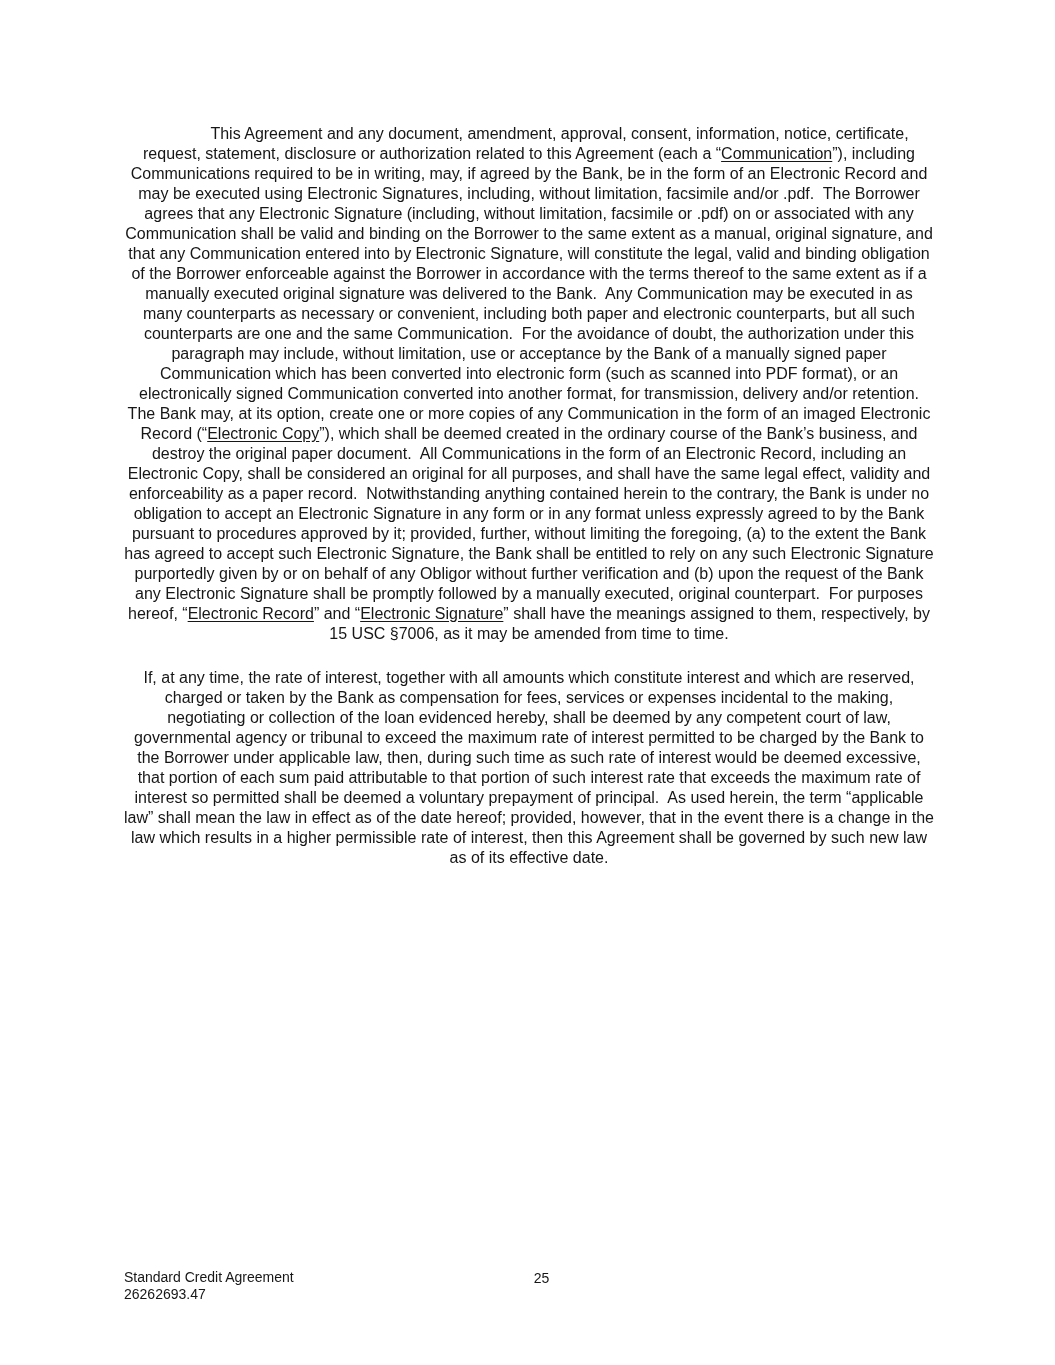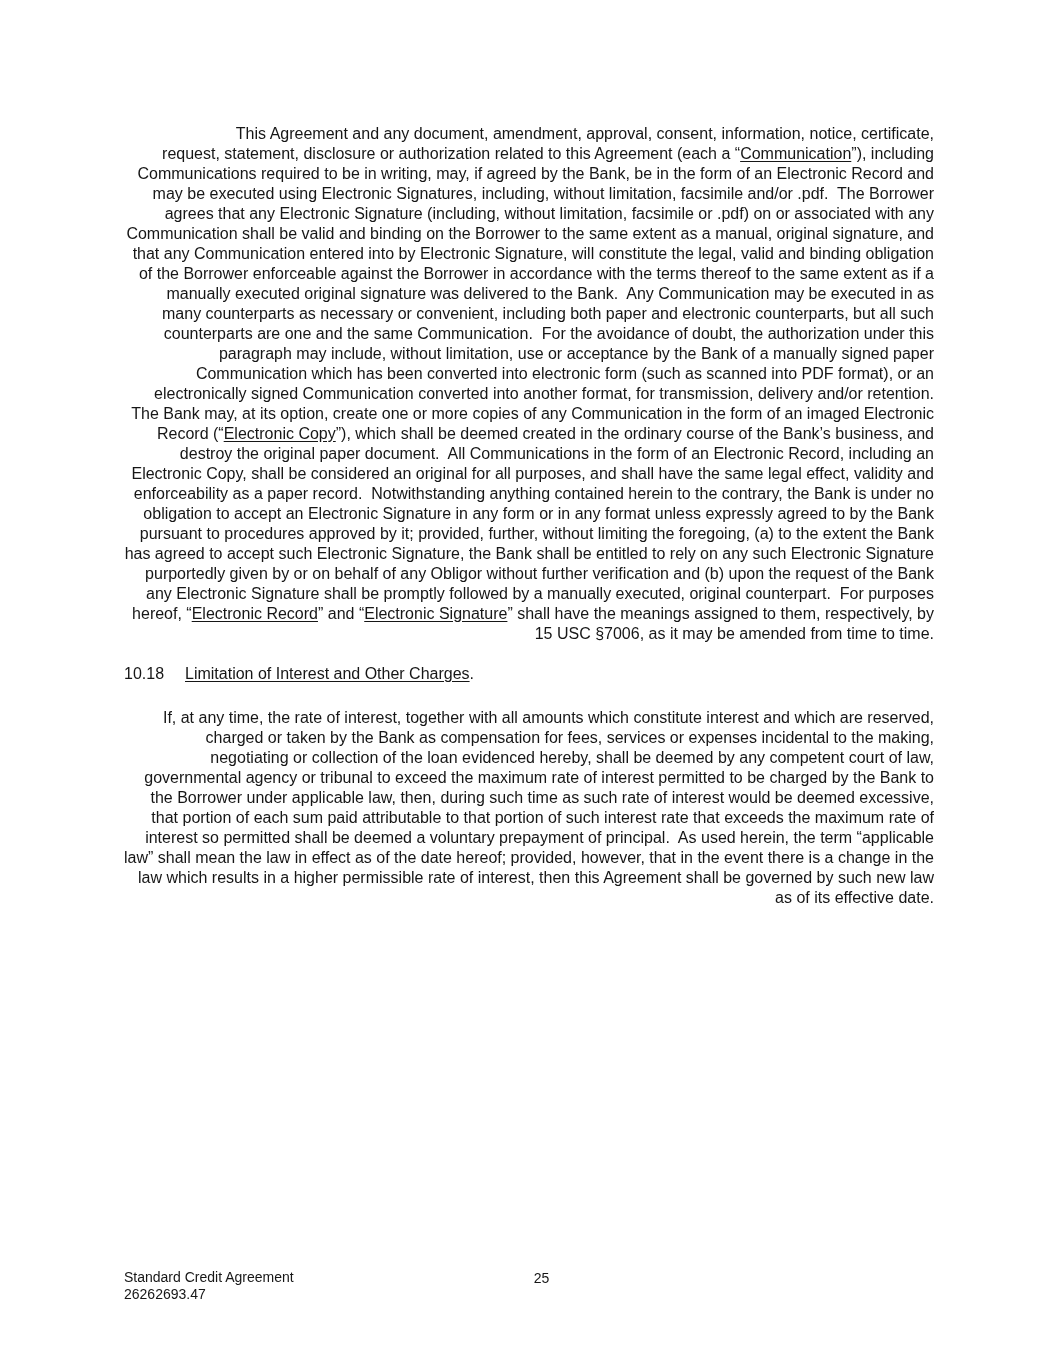--- a/index.html
+++ b/index.html
@@ -20,21 +20,21 @@
   .content {
     position: absolute;
     top: 124px;
     left: 124px;
     width: 810px;
     font-size: 16px;
     line-height: 20px;
   }
   p.body-text {
     white-space: pre-wrap;
-    text-align: right;
+    text-align: center;
   }
   p.indent-first { text-indent: 61px; }
   .u { text-decoration: underline; text-underline-offset: 2px; }
   .heading {
     margin-top: 20px;
     white-space: pre-wrap;
   }
   .sec-num { display: inline-block; width: 61px; text-indent: 0; }
   .para2 { margin-top: 24px; }
   .sig-note {
@@ -60,21 +60,20 @@
   }
 </style>
 </head>
 <body>
 
 <div class="page">
   <div class="content">
 
     <p class="body-text indent-first"><span>This Agreement and any document, amendment, approval, consent, information, notice, certificate, request, statement, disclosure or authorization related to this Agreement (each a “</span><span class="u">Communication</span><span>”), including Communications required to be in writing, may, if agreed by the Bank, be in the form of an Electronic Record and may be executed using Electronic Signatures, including, without limitation, facsimile and/or .pdf.  The Borrower agrees that any Electronic Signature (including, without limitation, facsimile or .pdf) on or associated with any Communication shall be valid and binding on the Borrower to the same extent as a manual, original signature, and that any Communication entered into by Electronic Signature, will constitute the legal, valid and binding obligation of the Borrower enforceable against the Borrower in accordance with the terms thereof to the same extent as if a manually executed original signature was delivered to the Bank.  Any Communication may be executed in as many counterparts as necessary or convenient, including both paper and electronic counterparts, but all such counterparts are one and the same Communication.  For the avoidance of doubt, the authorization under this paragraph may include, without limitation, use or acceptance by the Bank of a manually signed paper Communication which has been converted into electronic form (such as scanned into PDF format), or an electronically signed Communication converted into another format, for transmission, delivery and/or retention.  The Bank may, at its option, create one or more copies of any Communication in the form of an imaged Electronic Record (“</span><span class="u">Electronic Copy</span><span>”), which shall be deemed created in the ordinary course of the Bank’s business, and destroy the original paper document.  All Communications in the form of an Electronic Record, including an Electronic Copy, shall be considered an original for all purposes, and shall have the same legal effect, validity and enforceability as a paper record.  Notwithstanding anything contained herein to the contrary, the Bank is under no obligation to accept an Electronic Signature in any form or in any format unless expressly agreed to by the Bank pursuant to procedures approved by it; provided, further, without limiting the foregoing, (a) to the extent the Bank has agreed to accept such Electronic Signature, the Bank shall be entitled to rely on any such Electronic Signature purportedly given by or on behalf of any Obligor without further verification and (b) upon the request of the Bank any Electronic Signature shall be promptly followed by a manually executed, original counterpart.  For purposes hereof, “</span><span class="u">Electronic Record</span><span>” and “</span><span class="u">Electronic Signature</span><span>” shall have the meanings assigned to them, respectively, by 15 USC §7006, as it may be amended from time to time.</span></p>
 
-    <div class="heading"><span class="sec-num">10.18</span><span class="u">Limitation of Interest and Other Charges</span><span>.</span></div>
 
     <p class="body-text para2">If, at any time, the rate of interest, together with all amounts which constitute interest and which are reserved, charged or taken by the Bank as compensation for fees, services or expenses incidental to the making, negotiating or collection of the loan evidenced hereby, shall be deemed by any competent court of law, governmental agency or tribunal to exceed the maximum rate of interest permitted to be charged by the Bank to the Borrower under applicable law, then, during such time as such rate of interest would be deemed excessive, that portion of each sum paid attributable to that portion of such interest rate that exceeds the maximum rate of interest so permitted shall be deemed a voluntary prepayment of principal.  As used herein, the term “applicable law” shall mean the law in effect as of the date hereof; provided, however, that in the event there is a change in the law which results in a higher permissible rate of interest, then this Agreement shall be governed by such new law as of its effective date.</p>
 
 
   </div>
 
   <div class="footer">
     <div class="footer-left">
       <div>Standard Credit Agreement</div>
       <div>26262693.47</div>

